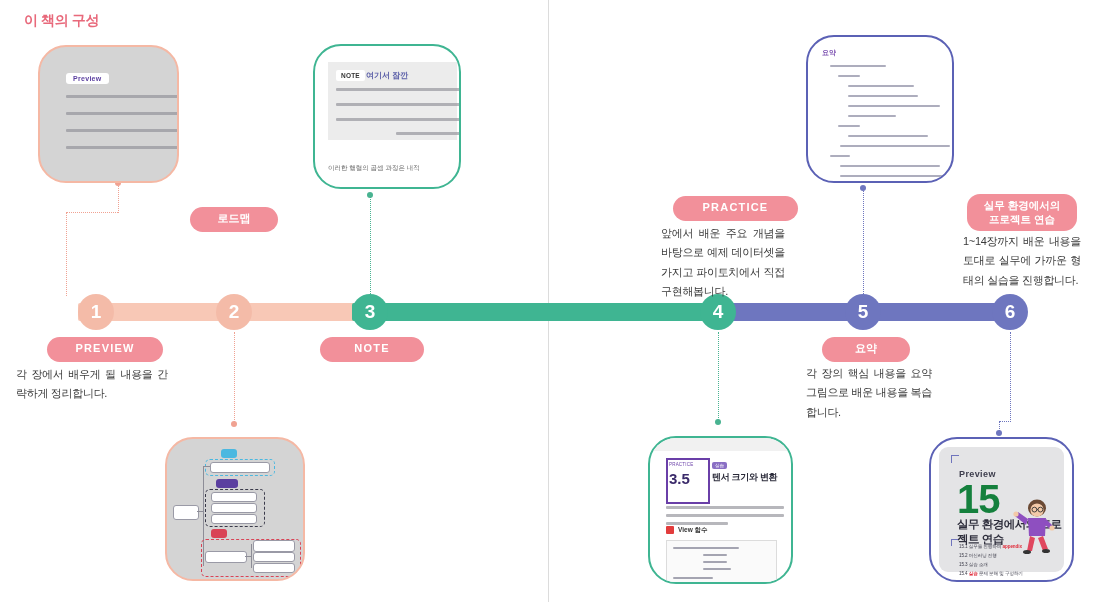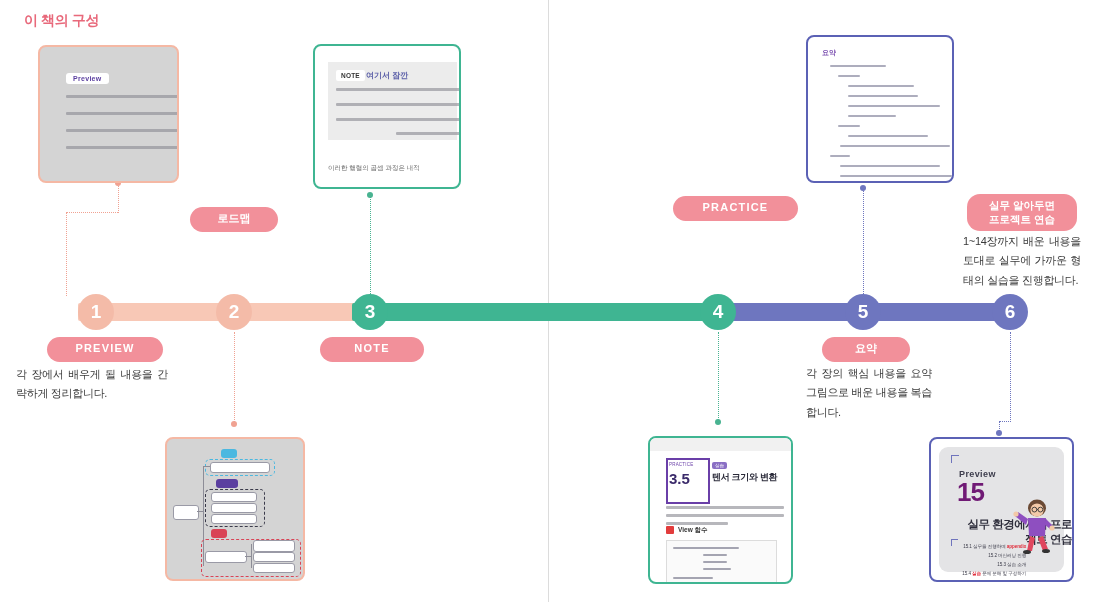--- a/index.html
+++ b/index.html
@@ -66,25 +66,24 @@
   .vline.green{border-left-color:#49b391;}
   .vline.purple{border-left-color:#6e76bf;}
   .hline.purple{border-top-color:#6e76bf;}
   .dot{position:absolute;width:6px;height:6px;border-radius:50%;background:#f0a292;}
   .dot.green{background:#49b391;}
   .dot.purple{background:#6e76bf;}
 
   
   .card{
     position:absolute;
-    border-radius:8px;
+    border-radius:28px;
     box-sizing:border-box;
     overflow:hidden;
     background:#ffffff;
-    text-align:right;
   }
   .card.peach{border:2.5px solid #f5b8a4;background:#d4d4d4;}
   .card.green{border:2.5px solid #3fb592;background:#ffffff;}
   .card.purple{border:2.5px solid #5b61b5;background:#ffffff;}
   .card.peach2{border:2.5px solid #f5b8a4;background:#d4d4d4;}
 
   
   .tl{background:#8b8b93;border-radius:1px;height:3px;opacity:.62;position:absolute;}
   .tlp{background:#6a6a86;border-radius:1px;height:2.4px;opacity:.55;position:absolute;}
 
@@ -124,21 +123,21 @@
   .c4-ttl{position:absolute;left:62px;top:33px;font-size:9px;font-weight:bold;color:#2b2b3a;letter-spacing:-.3px;}
   .c4-vtag{position:absolute;left:16px;top:88px;width:8px;height:8px;background:#e23c3c;border-radius:1px;}
   .c4-vtxt{position:absolute;left:28px;top:88px;font-size:6.5px;font-weight:bold;color:#333;}
   .c4-code{position:absolute;left:16px;top:102px;right:14px;height:46px;background:#fafafa;border:.8px solid #dcdcdc;}
   .c4-cl{position:absolute;height:2px;background:#6b6b80;opacity:.6;border-radius:1px;}
 
   
   .c6-bg{position:absolute;left:8px;top:8px;right:8px;bottom:8px;background:#e4e4e6;border-radius:9px;}
   .c6-brk{position:absolute;border:1.4px solid #6f74bd;}
   .c6-ch{position:absolute;left:28px;top:30px;font-size:9px;font-weight:bold;color:#3d3d4d;letter-spacing:.4px;}
-  .c6-num{position:absolute;left:26px;top:38px;font-size:26px;font-weight:bold;color:#701a75;letter-spacing:-1px;}
+  .c6-num{position:absolute;left:26px;top:38px;font-size:40px;font-weight:bold;color:#15803d;letter-spacing:-1px;}
   .c6-ttl{position:absolute;left:26px;top:78px;font-size:11.5px;font-weight:bold;color:#2e2e3c;letter-spacing:-.5px;}
   .c6-toc{position:absolute;left:28px;top:104px;font-size:4.6px;color:#3a3a48;line-height:1.95;letter-spacing:-.1px;}
   .c6-toc i{font-style:normal;color:#e0313f;font-weight:bold;}
   .c6-person{position:absolute;right:14px;bottom:26px;width:46px;height:58px;}
 </style>
 </head>
 <body>
 
 <div id="stage">
 
@@ -222,20 +221,21 @@
       <div class="tl" style="top:41px;left:8px;width:150px;"></div>
       <div class="tl" style="top:56px;left:8px;width:150px;"></div>
       <div class="tl" style="top:70px;left:68px;width:80px;height:2.6px;"></div>
     </div>
     <div class="c3-foot">
       <span>이러한 행렬의 곱셈 과정은 내적</span>
     </div>
   </div>
 
   <div class="pill" style="left:673px;top:196px;width:125px;">PRACTICE</div>
+  <div class="desc" style="left:661px;top:224px;width:124px;">앞에서 배운 주요 개념을 바탕으로 예제 데이터셋을 가지고 파이토치에서 직접 구현해봅니다.</div>
 
   <div class="vline green" style="left:718px;top:332px;height:88px;"></div>
   <div class="dot green" style="left:715px;top:419px;"></div>
 
   <div class="card green" style="left:648px;top:436px;width:145px;height:148px;">
     <div class="c4-head"></div>
     <div class="c4-rib"></div>
     <div class="c4-sub">PRACTICE</div>
     <div class="c4-num">3.5</div>
     <div class="c4-badge">실습</div>
@@ -273,21 +273,21 @@
       <div class="tlp" style="top:88px;left:30px;width:22px;"></div>
       <div class="tlp" style="top:98px;left:40px;width:80px;"></div>
       <div class="tlp" style="top:108px;left:32px;width:110px;"></div>
       <div class="tlp" style="top:118px;left:22px;width:20px;"></div>
       <div class="tlp" style="top:128px;left:32px;width:100px;"></div>
       <div class="tlp" style="top:138px;left:32px;width:112px;"></div>
     </div>
   </div>
 
   <div class="pill kr two" style="left:967px;top:194px;width:110px;">
-    <div>실무 알아두면</div>
+    <div>실무 환경에서의</div>
     <div>프로젝트 연습</div>
   </div>
   <div class="desc" style="left:963px;top:232px;width:118px;">1~14장까지 배운 내용을 토대로 실무에 가까운 형태의 실습을 진행합니다.</div>
 
   <div class="vline purple" style="left:1010px;top:332px;height:90px;"></div>
   <div class="hline purple" style="left:999px;top:421px;width:12px;"></div>
   <div class="vline purple" style="left:999px;top:421px;height:12px;"></div>
   <div class="dot purple" style="left:996px;top:430px;"></div>
 
   <div class="card purple" style="left:929px;top:437px;width:145px;height:145px;">

